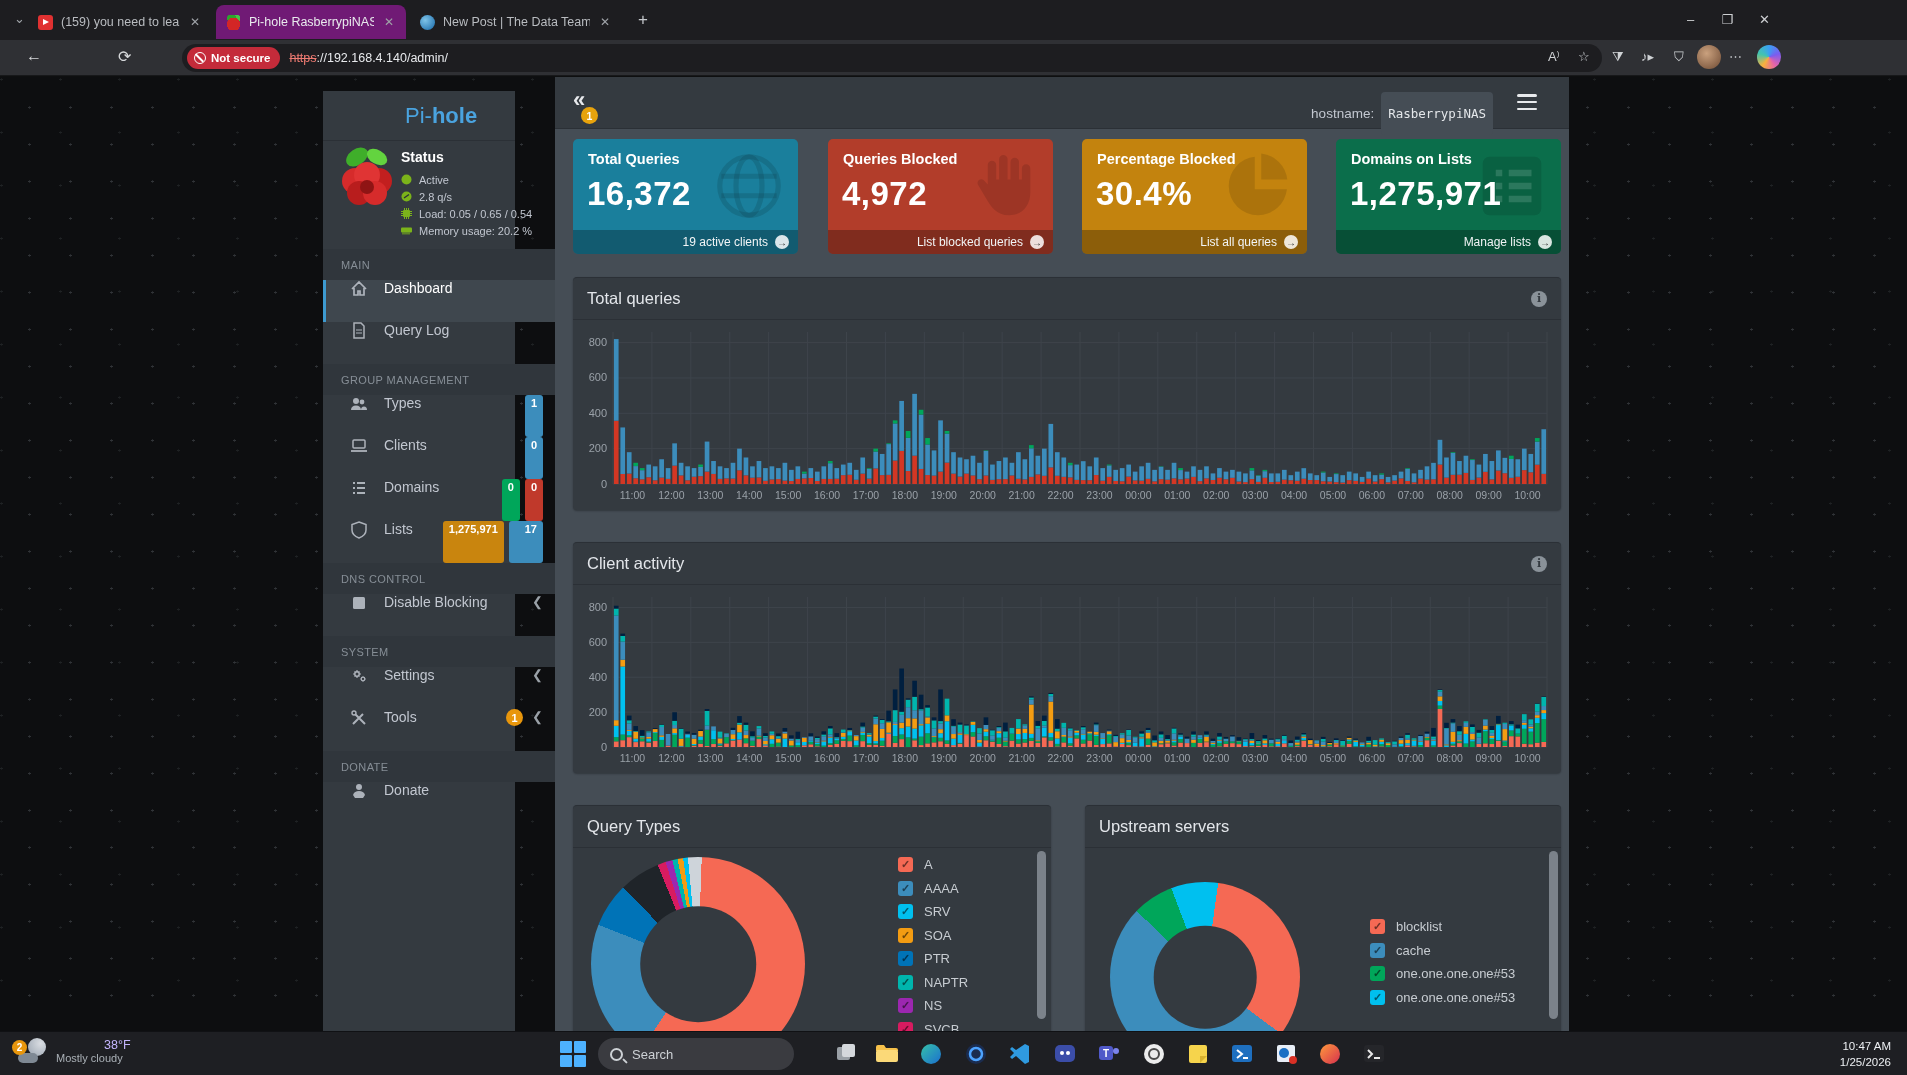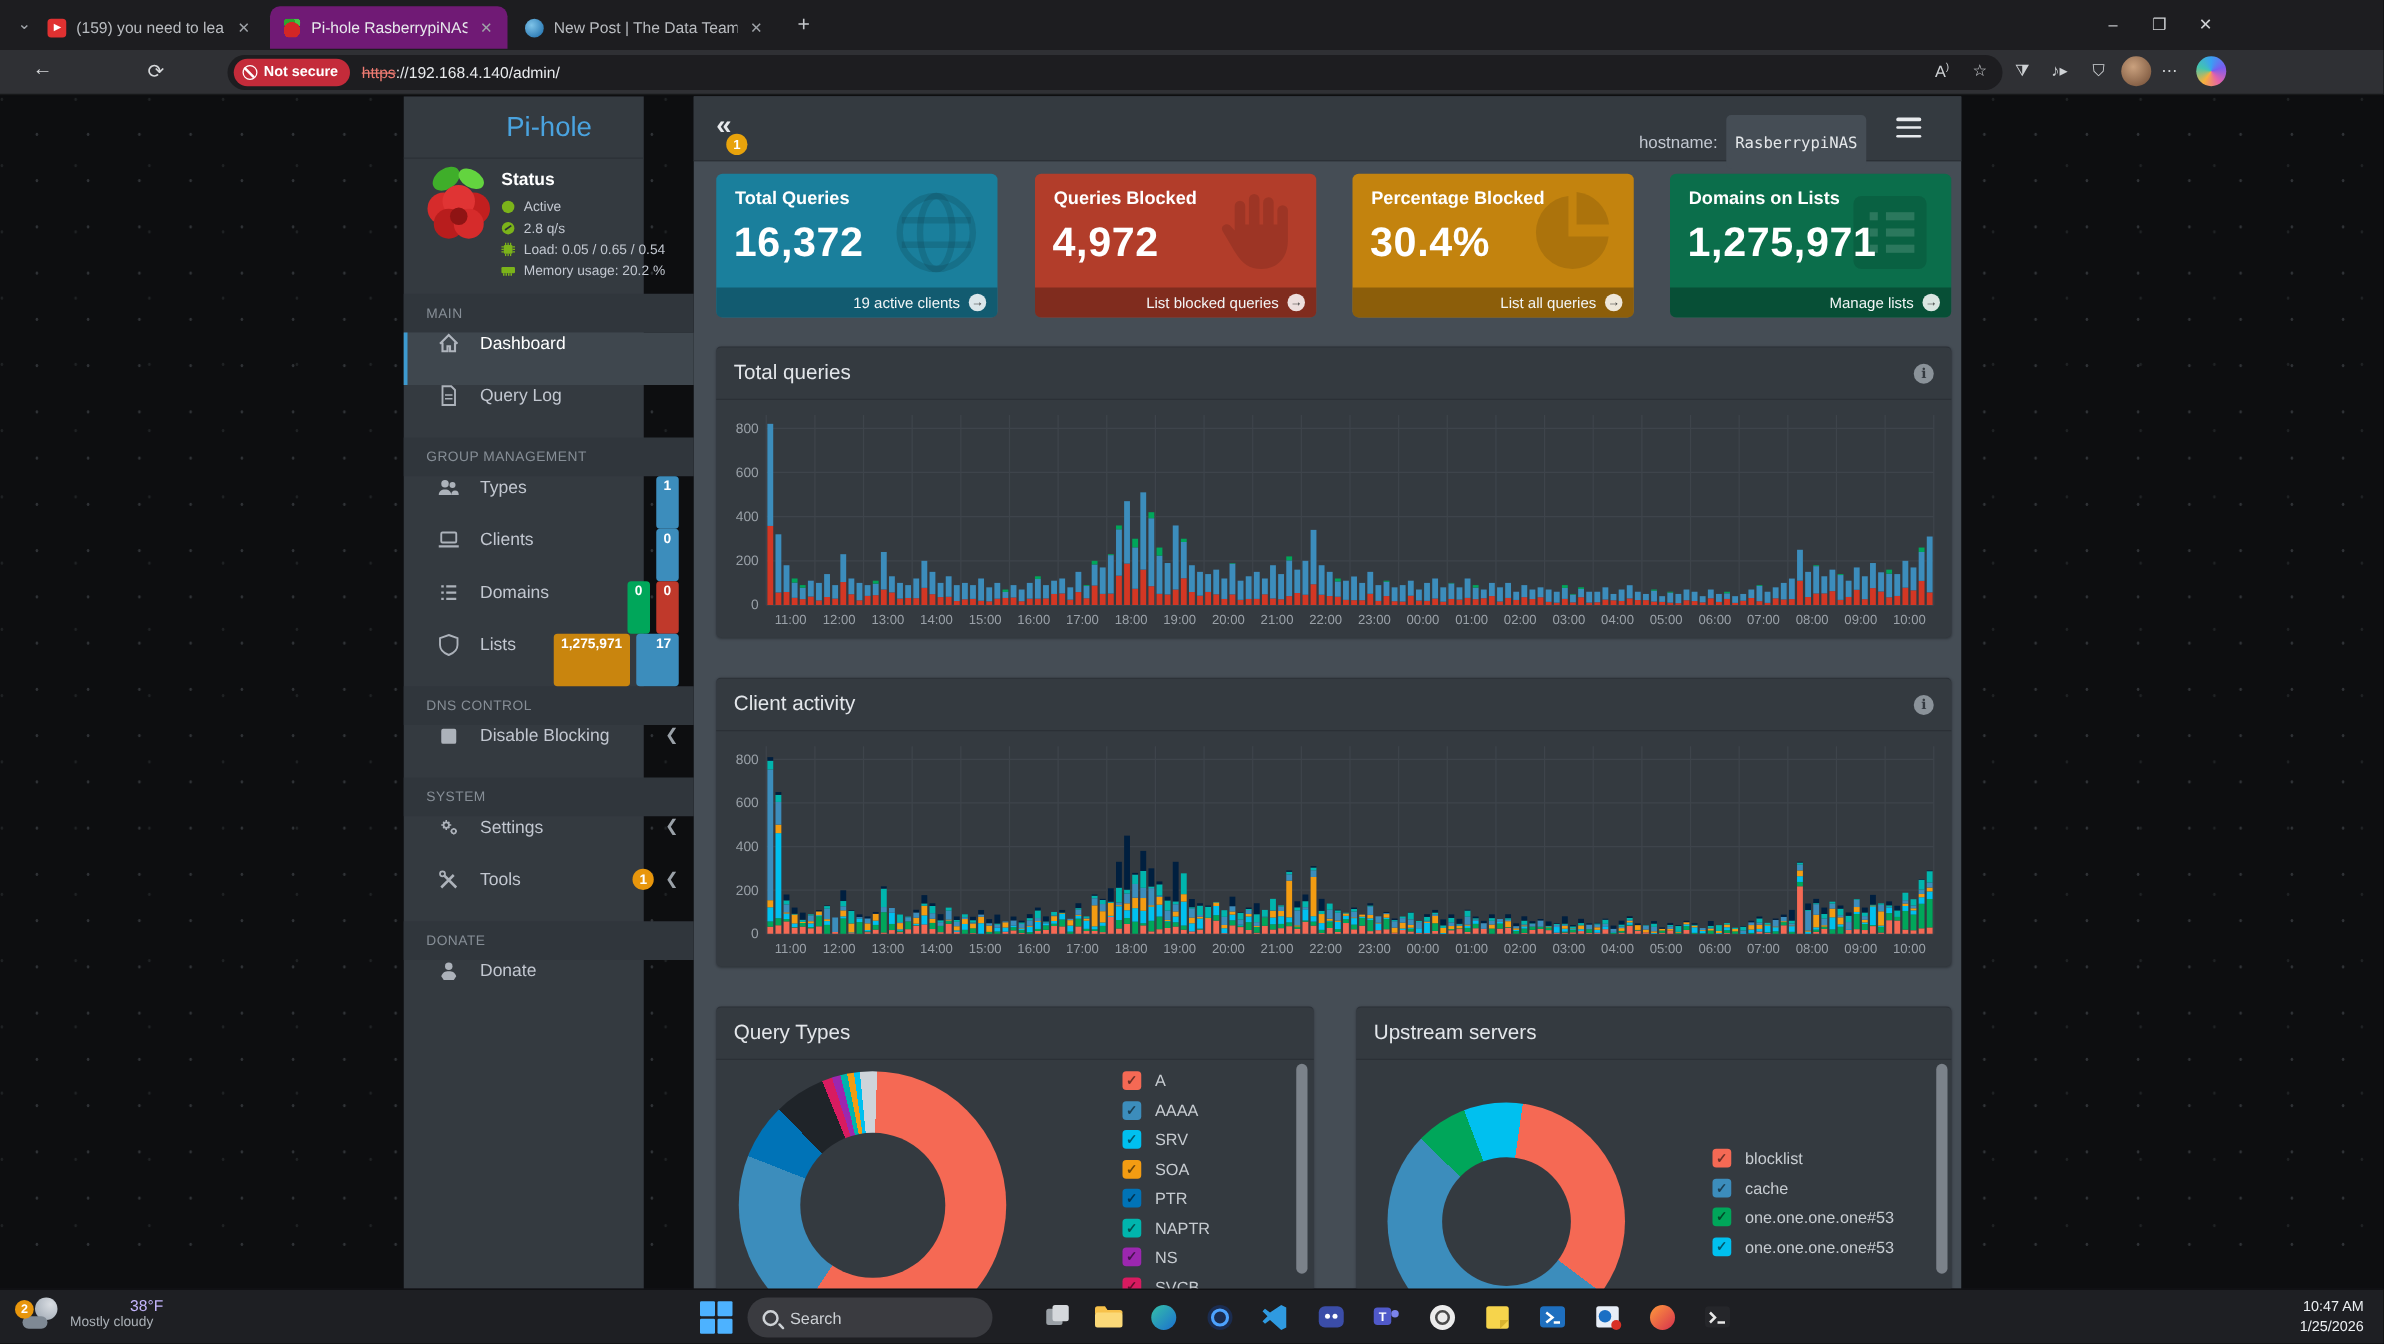--- a/index.html
+++ b/index.html
@@ -50,23 +50,23 @@
   .navbar { position:absolute; left:555px; top:0; width:1014px; height:52px; background:#343a40; border-bottom:1px solid #2b3036; }
   .collapse-btn { position:absolute; left:18px; top:10px; color:#e8eaed; font-size:22px; font-weight:bold; }
   .upd-badge { position:absolute; left:26px; top:30px; width:17px; height:17px; border-radius:50%; background:#e8a30c;
                color:#fff; font-size:10.5px; font-weight:bold; display:flex; align-items:center; justify-content:center; }
   .hostline { position:absolute; right:76px; top:15px; font-size:13.5px; color:#c2c7d0; display:flex; align-items:center; gap:7px; }
   .host-pill { background:#454d55; border-radius:4px; padding:14px 7px; font-size:12.5px; color:#e4e7ea; }
   .burger { position:absolute; right:32px; top:17px; width:20px; height:16px; display:flex; flex-direction:column; justify-content:space-between; }
   .burger i { height:2.5px; background:#e8eaed; border-radius:2px; }
 
   
-  .sidebar { position:absolute; left:323px; top:0; width:192px; height:954px; background:#343a40; }
+  .sidebar { position:absolute; left:323px; top:14px; width:192px; height:954px; background:#343a40; }
   .brand { height:50px; display:flex; align-items:center; padding-left:82px; font-size:22px; color:#4aa3df; border-bottom:1px solid #2b3036; }
-  .brand b { font-weight:normal; }
+  .brand b { font-weight:bold; }
   .status-wrap { position:relative; height:105px; }
   .rasp-logo { position:absolute; left:14px; top:4px; }
   .status-title { position:absolute; left:78px; top:8px; color:#fff; font-weight:bold; font-size:14px; }
   .status-items { position:absolute; left:78px; top:30px; }
   .status-row { display:flex; align-items:center; gap:7px; height:17px; font-size:11px; color:#c2c7d0; white-space:nowrap; }
   .st-ic { width:11px; height:11px; flex:0 0 auto; }
   .nav-menu { position:absolute; left:0; top:158px; width:232px; }
   .nav-header { height:31px; display:flex; align-items:center; padding-left:18px; background:#30363c;
                 color:#868e96; font-size:11px; letter-spacing:.4px; }
   .nav-item { height:42px; display:flex; padding:0 12px 0 27px; color:#c2c7d0; font-size:14px; position:relative; }

